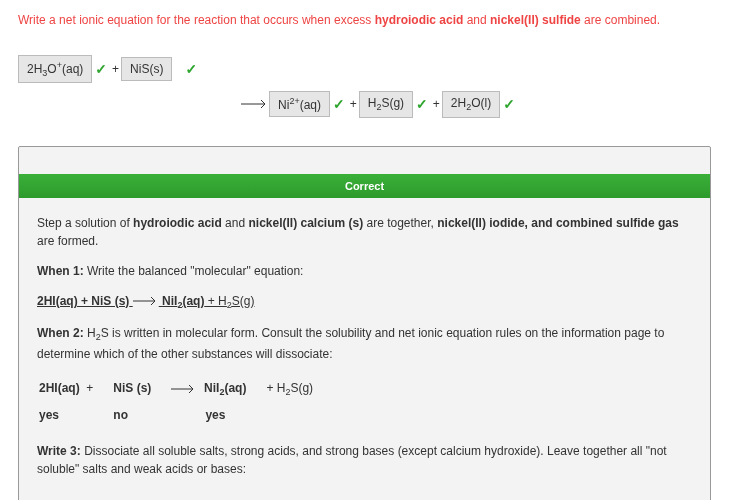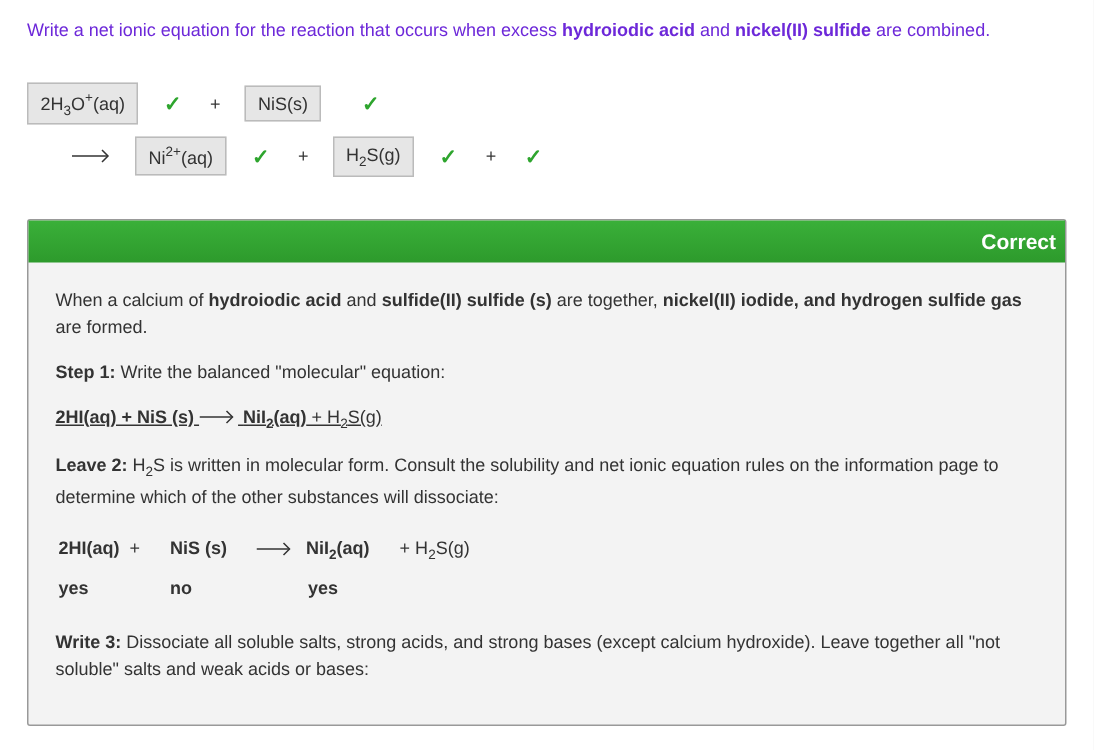--- a/index.html
+++ b/index.html
@@ -5,32 +5,32 @@
 * { margin: 0; padding: 0; box-sizing: border-box; }
 body {
   font-family: Verdana, Geneva, sans-serif;
   font-size: 12px;
   color: #333;
   background: #fff;
   width: 729px;
   padding: 12px 18px;
 }
 .question-text {
-  color: #6d28d9;
+  color: #ef4444;
   margin-bottom: 26px;
   line-height: 1.4;
 }
 .question-text b { font-weight: bold; }
 .eqn-row {
   display: flex;
   align-items: center;
-  gap: 14px;
+  gap: 0;
   margin-bottom: 8px;
 }
-.eqn-row.indent { margin-left: 30px; }
+.eqn-row.indent { margin-left: 30px; justify-content: center; }
 .eqn-box {
   background: #e6e6e6;
   border: 1px solid #bbb;
   padding: 4px 8px;
   font-family: Verdana, sans-serif;
   font-size: 12px;
 }
 .eqn-box sub { font-size: 9px; }
 .eqn-box sup { font-size: 9px; }
 .plus, .arrow-sym { font-size: 12px; padding: 0 2px; }
@@ -43,24 +43,25 @@
 .arrow-svg { width: 28px; height: 10px; }
 .feedback {
   margin-top: 28px;
   border: 1px solid #999;
   background: #f3f3f3;
   border-radius: 2px;
 }
 .feedback-header {
   background: linear-gradient(#3ab039, #2d9a2c);
   color: #fff;
-  text-align: right;
+  text-align: center;
   font-weight: bold;
   padding: 6px;
-  font-size: 14px;
+  font-size: 11px;
+  margin-top: 27px;
 }
 .feedback-body {
   padding: 16px 18px;
   color: #333;
   line-height: 1.5;
 }
 .feedback-body p { margin-bottom: 12px; }
 .step-label { font-weight: bold; }
 .mol-eq { margin: 2px 0 12px 0; text-decoration: underline; }
 .mol-eq b { font-weight: bold; }
@@ -99,45 +100,46 @@
   <svg class="arrow-svg" viewBox="0 0 28 10">
       <line x1="0" y1="5" x2="24" y2="5" stroke="#333" stroke-width="1"></line>
       <polyline points="20,1 24,5 20,9" fill="none" stroke="#333" stroke-width="1"></polyline>
     </svg>
   <span class="eqn-box">Ni<sup>2+</sup>(aq)</span>
   <span class="check">✓</span>
   <span class="plus">+</span>
   <span class="eqn-box">H<sub>2</sub>S(g)</span>
   <span class="check">✓</span>
   <span class="plus">+</span>
+  <span class="eqn-box">2H<sub>2</sub>O(l)</span>
   <span class="check">✓</span>
 </div>
 
 <div class="feedback">
   <div class="feedback-header">Correct</div>
   <div class="feedback-body">
 
     <p>
-      <span>When a calcium of </span><b>hydroiodic acid</b><span> and </span><b>sulfide(II) sulfide (s)</b><span> are together, </span><b>nickel(II) iodide, and hydrogen sulfide gas</b><span> are formed.</span>
+      <span>Step a solution of </span><b>hydroiodic acid</b><span> and </span><b>nickel(II) calcium (s)</b><span> are together, </span><b>nickel(II) iodide, and combined sulfide gas</b><span> are formed.</span>
     </p>
 
     <p>
-      <span class="step-label">Step 1:</span><span> Write the balanced "molecular" equation:</span>
+      <span class="step-label">When 1:</span><span> Write the balanced "molecular" equation:</span>
     </p>
     <div class="mol-eq">
       <b>2HI(aq) + NiS (s)</b>
       <svg class="long-arrow" viewBox="0 0 26 10">
           <line x1="0" y1="5" x2="22" y2="5" stroke="#333" stroke-width="1"></line>
           <polyline points="18,1 22,5 18,9" fill="none" stroke="#333" stroke-width="1"></polyline>
         </svg>
       <b>NiI<sub>2</sub>(aq)</b> + H<sub>2</sub>S(g)
     </div>
 
     <p>
-      <span class="step-label">Leave 2:</span>
+      <span class="step-label">When 2:</span>
       H<sub>2</sub>S is written in molecular form. Consult the solubility and net ionic equation rules on the information page to determine which of the other substances will dissociate:
     </p>
 
     <table class="table-dissoc">
       <tbody>
           <tr>
         <td><b>2HI(aq)</b> &nbsp;+</td>
         <td><b>NiS (s)</b></td>
         <td>
           <svg class="long-arrow" viewBox="0 0 26 10">

